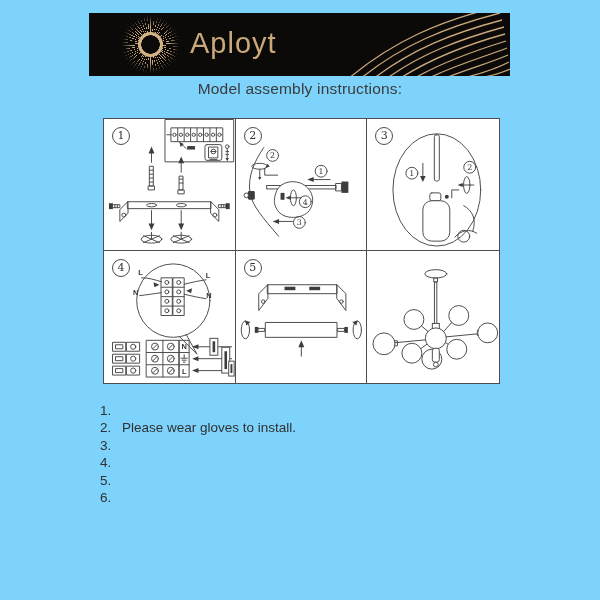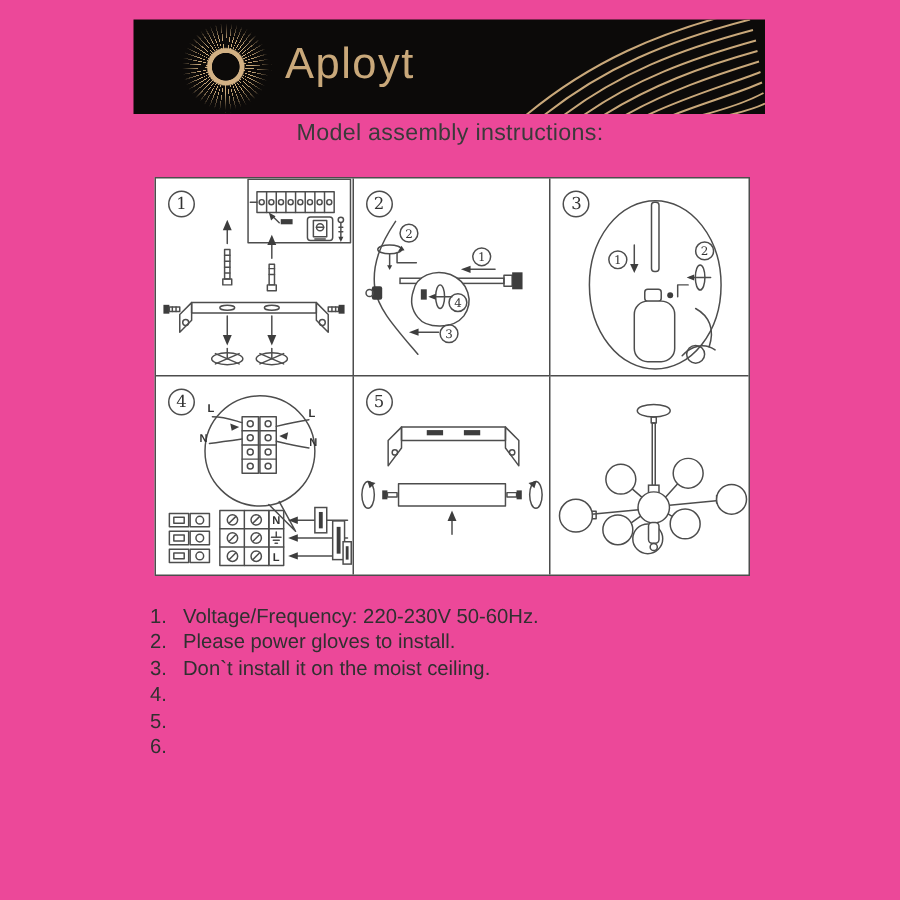--- a/index.html
+++ b/index.html
@@ -1,17 +1,17 @@
 <!DOCTYPE html>
 <html><head>
 <meta charset="utf-8">
 <style>
   html,body { margin:0; padding:0; background:#fff; }
   .sheet {
-    position:relative; width:600px; height:600px; background:#ec4899;
+    position:relative; width:600px; height:600px; background:#7dd3fc;
     font-family:"Liberation Sans", sans-serif; overflow:hidden;
   }
   
   .banner {
     position:absolute; left:89px; top:13px; width:421px; height:63px;
     background:#0c0a09; overflow:hidden; display:flex; align-items:center;
   }
   .sunburst {
     position:absolute; left:31px; top:1px; width:61px; height:61px; border-radius:50%;
     background:
@@ -416,29 +416,27 @@
           <rect class="wh" x="65.5" y="98" width="7" height="14" rx="2.5"></rect>
           <circle class="wh" cx="69" cy="114.5" r="2.4"></circle>
         </g>
       </svg>
     </div>
   </div>
 
   <div class="notes">
     <div class="note">
       <span class="note-num">1.</span>
-      <span class="note-text">Voltage/Frequency: 220-230V 50-60Hz.</span>
     </div>
     <div class="note">
       <span class="note-num">2.</span>
-      <span class="note-text">Please power gloves to install.</span>
+      <span class="note-text">Please wear gloves to install.</span>
     </div>
     <div class="note">
       <span class="note-num">3.</span>
-      <span class="note-text">Don`t install it on the moist ceiling.</span>
     </div>
     <div class="note">
       <span class="note-num">4.</span>
     </div>
     <div class="note">
       <span class="note-num">5.</span>
     </div>
     <div class="note">
       <span class="note-num">6.</span>
     </div>

